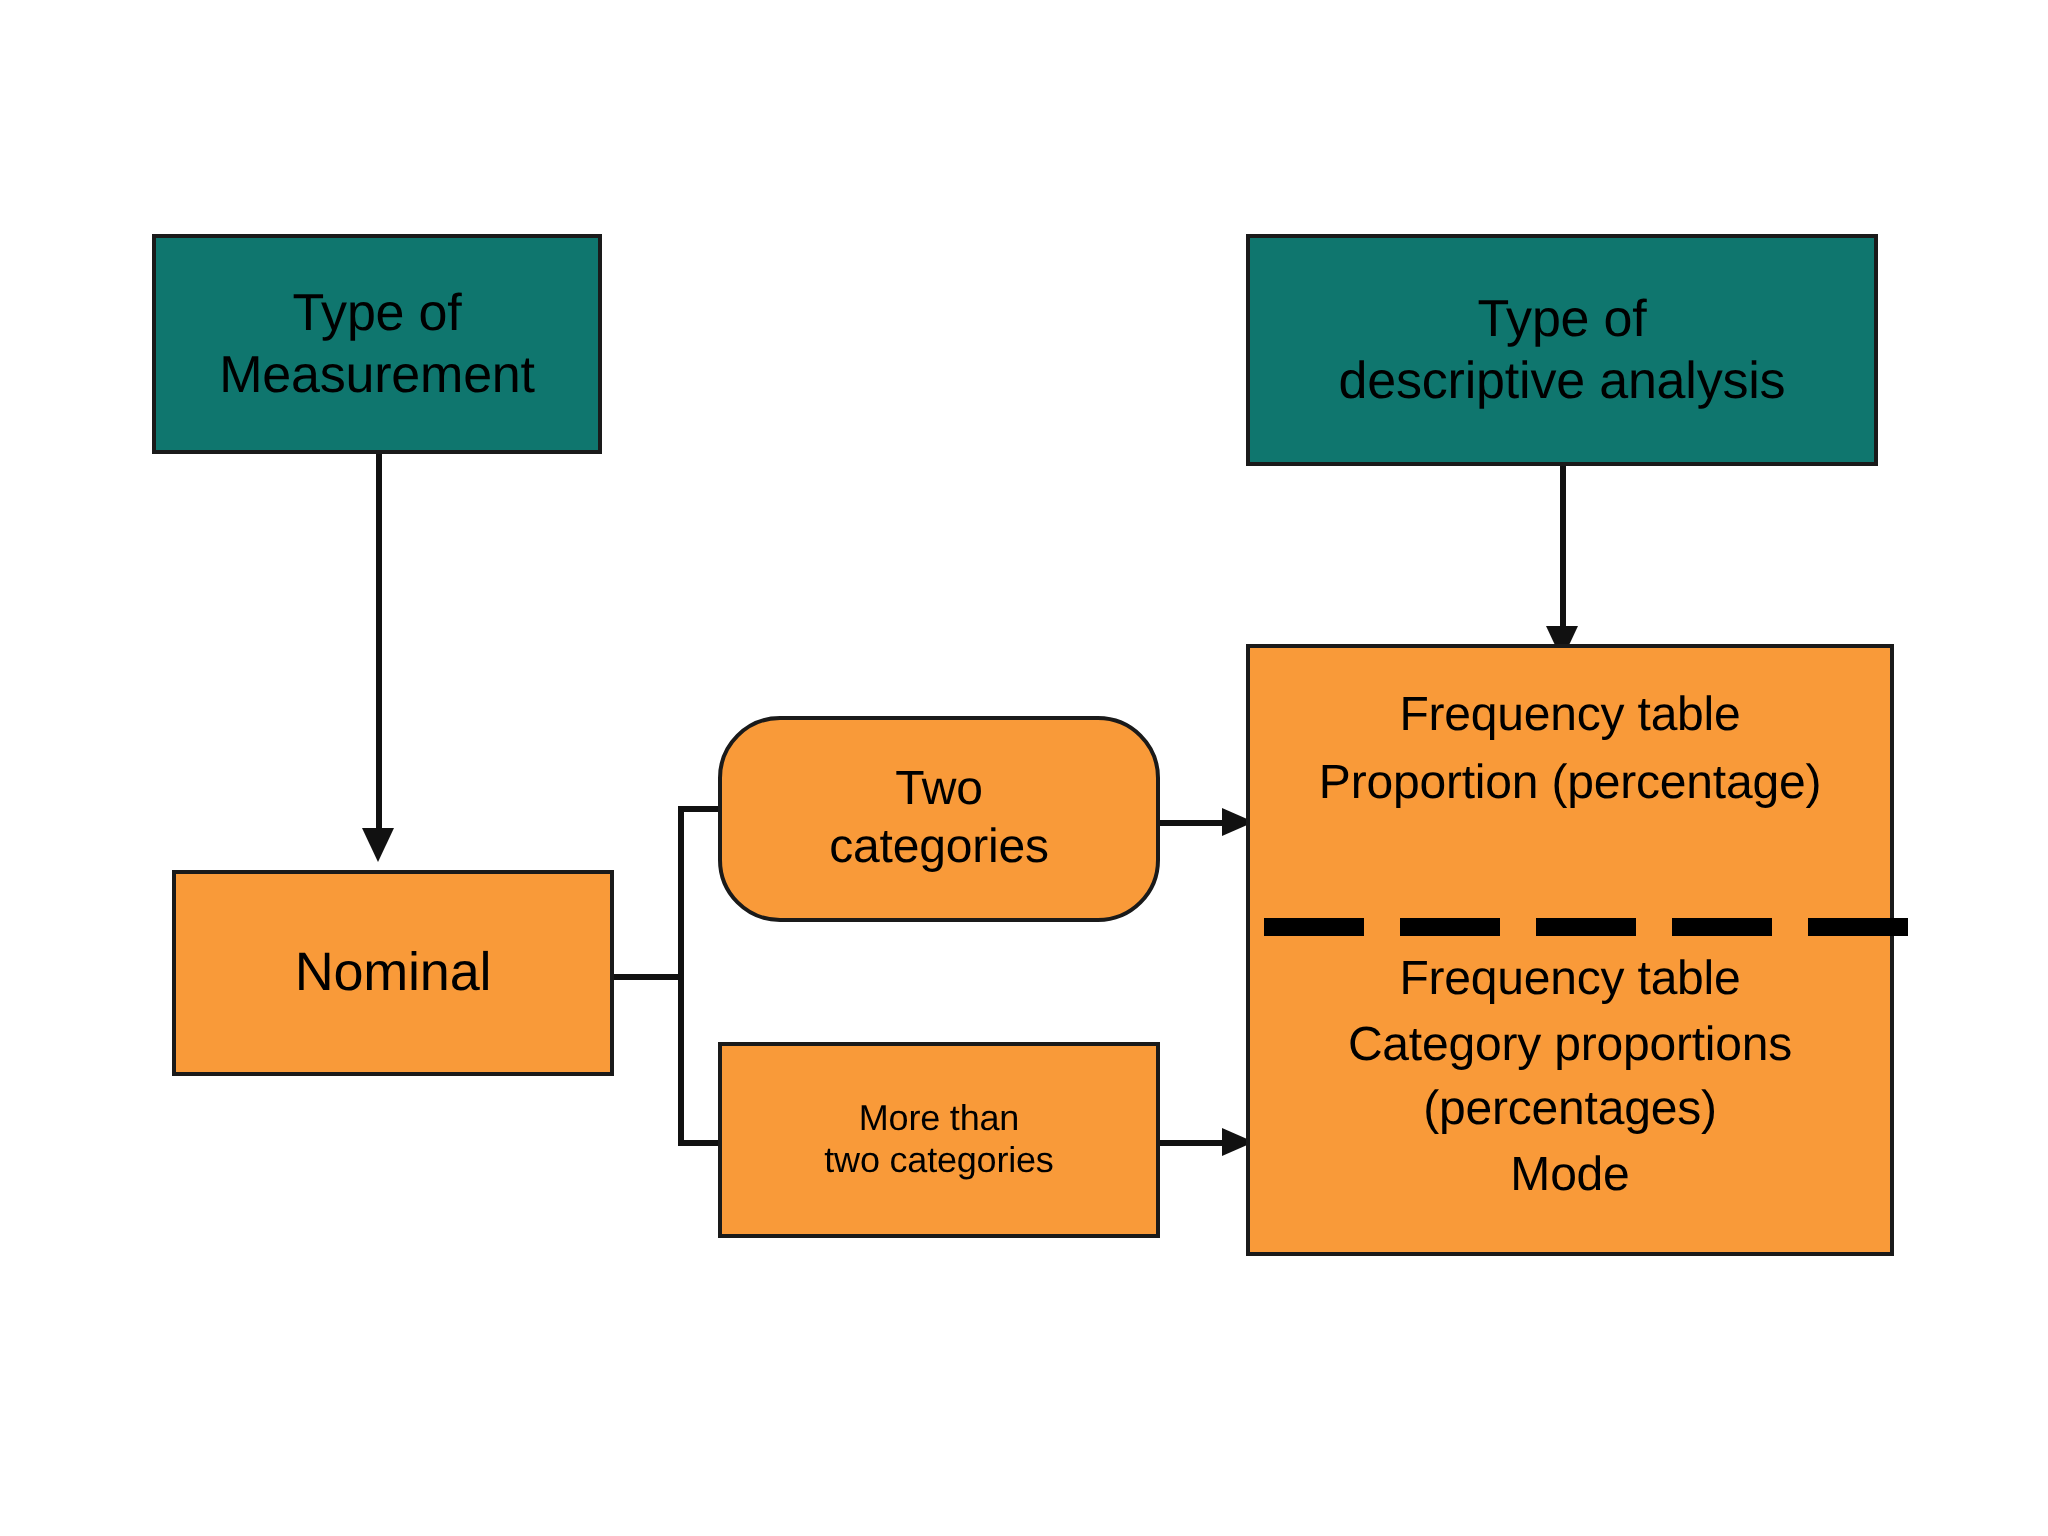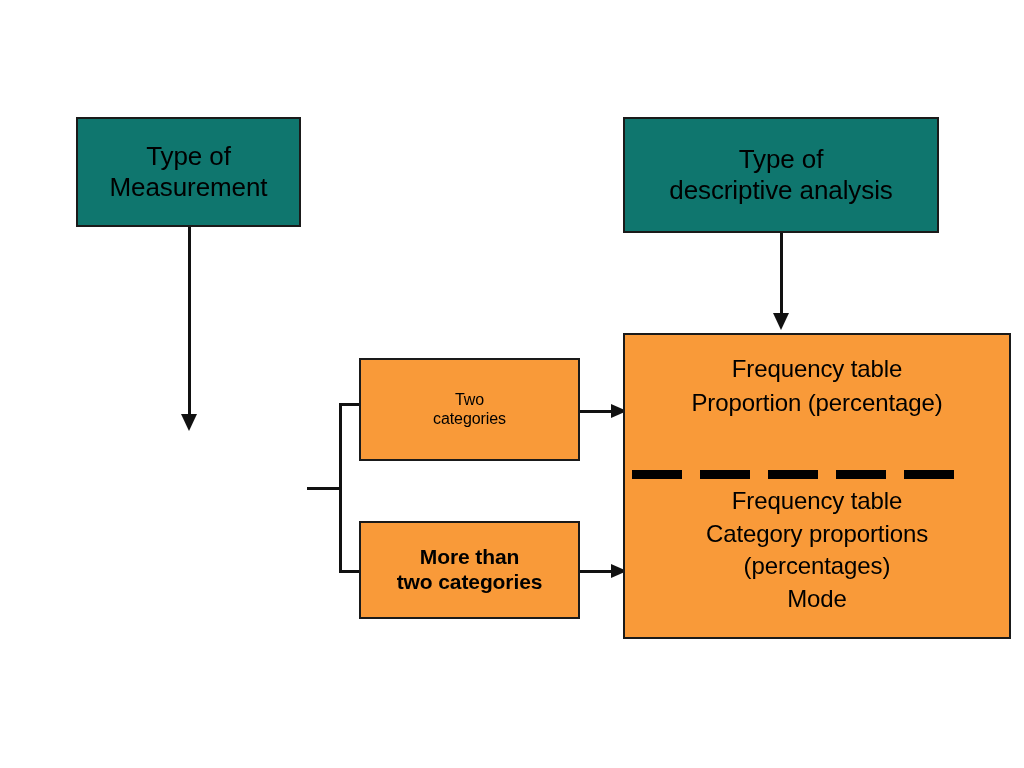--- a/index.html
+++ b/index.html
@@ -47,29 +47,29 @@
   #box-type-of-analysis {
     left: 623px; top: 117px;  width: 316px; height: 116px;
     font-size: 26px;
   }
   #box-nominal {
     left: 86px;  top: 435px;  width: 221px; height: 103px;
     font-size: 27px;
   }
   #box-two-categories {
     left: 359px; top: 358px;  width: 221px; height: 103px;
-    font-size: 16px;
+    font-size: 24px;
+    border-radius: 31px;
   }
   #box-more-than-two {
     left: 359px; top: 521px;  width: 221px; height: 98px;
-    font-size: 21px;
-    font-weight: bold;
+    font-size: 18px;
   }
   #box-analysis-results {
-    left: 623px; top: 333px;  width: 388px; height: 306px;
+    left: 623px; top: 322px;  width: 324px; height: 306px;
     display: block;
     padding: 0;
   }
 
   
   .results-top {
     position: absolute;
     left: 0; right: 0; top: 17px;
     text-align: center;
     font-size: 24px;
@@ -156,20 +156,21 @@
 
   <div class="node magenta" id="box-type-of-analysis">Type of
 descriptive analysis</div>
 
   <div class="line-v" id="arrow-measurement-to-nominal-line"></div>
   <div class="arrow-down" id="arrow-measurement-to-nominal-head"></div>
 
   <div class="line-v" id="arrow-analysis-to-results-line"></div>
   <div class="arrow-down" id="arrow-analysis-to-results-head"></div>
 
+  <div class="node orange" id="box-nominal">Nominal</div>
 
   <div class="line-h" id="bracket-stem"></div>
   <div class="line-v" id="bracket-spine"></div>
   <div class="line-h" id="bracket-top-arm"></div>
   <div class="line-h" id="bracket-bottom-arm"></div>
 
   <div class="node orange" id="box-two-categories">Two
 categories</div>
 
   <div class="node orange" id="box-more-than-two">More than

